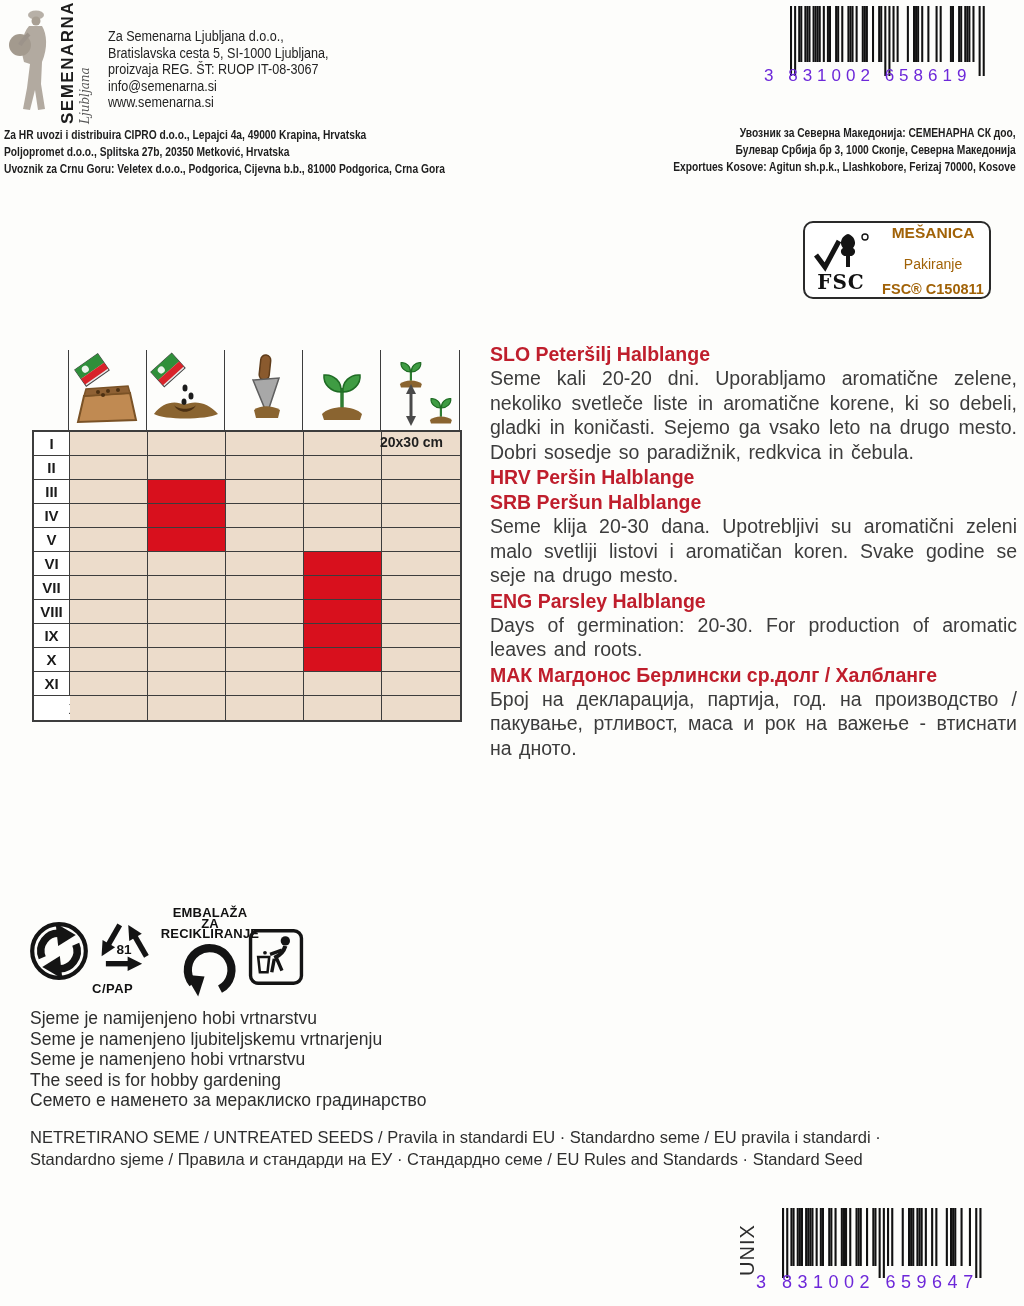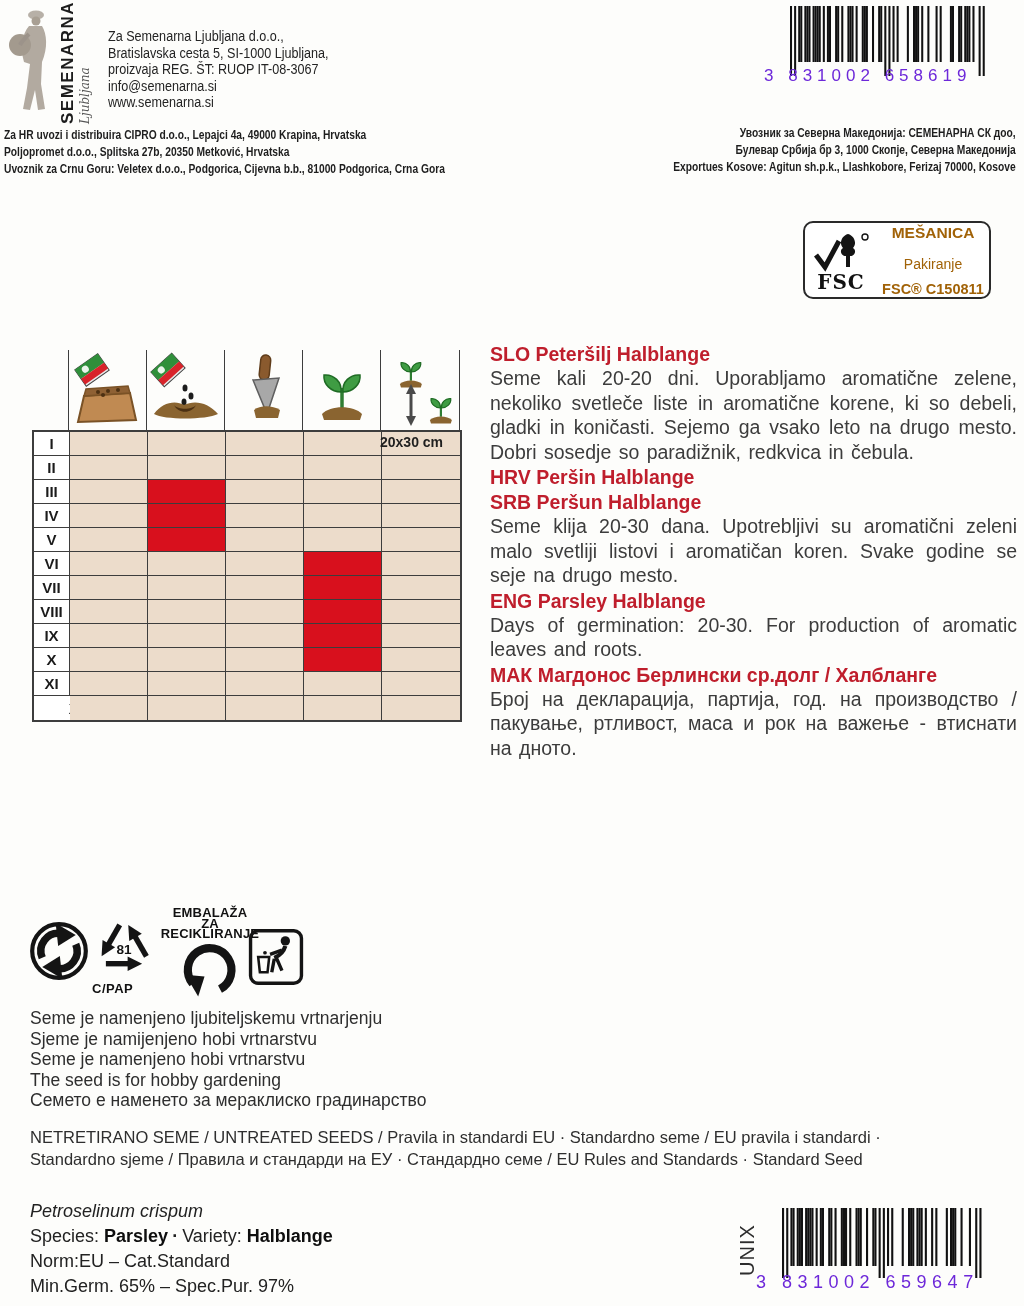--- a/index.html
+++ b/index.html
@@ -390,42 +390,32 @@
     <rect x="3" y="3" width="60" height="62" rx="9" fill="none" stroke="#141414" stroke-width="4"></rect>
     <circle cx="44" cy="15" r="5.5" fill="#141414"></circle>
     <path d="M44,21 C42,28 38,32 31,35" stroke="#141414" stroke-width="5" fill="none"></path>
     <path d="M40,26 L26,31" stroke="#141414" stroke-width="4"></path>
     <path d="M33,34 L40,50 M31,36 L28,52" stroke="#141414" stroke-width="4"></path>
     <path d="M12,34 L25,34 L23,52 L14,52 Z" fill="none" stroke="#141414" stroke-width="3"></path>
     <circle cx="20" cy="29" r="2.2" fill="#141414"></circle>
   </svg>
 
   <div class="abs hobby">
+      <div>Sjeme je namijenjeno hobi vrtnarstvu</div>
       <div>Seme je namenjeno ljubiteljskemu vrtnarjenju</div>
-      <div>Sjeme je namijenjeno hobi vrtnarstvu</div>
       <div>Seme je namenjeno hobi vrtnarstvu</div>
       <div>The seed is for hobby gardening</div>
       <div>Семето е наменето за мераклиско градинарство</div>
     </div>
 
   <div class="abs standards">
       <div>NETRETIRANO SEME / UNTREATED SEEDS / Pravila in standardi EU · Standardno seme / EU pravila i standardi ·</div>
       <div>Standardno sjeme / Правила и стандарди на ЕУ · Стандардно семе / EU Rules and Standards · Standard Seed</div>
     </div>
 
-  <div class="abs product">
-    <div class="latin">Petroselinum crispum</div>
-    <div class="pv">
-      <span>Species:</span>
-      <b>Parsley</b><span class="sep">·</span><span>Variety:</span>
-      <b>Halblange</b>
-    </div>
-    <div>Norm:EU – Cat.Standard</div>
-    <div>Min.Germ. 65% – Spec.Pur. 97%</div>
-  </div>
 
   <div class="abs vert unix-vert">UNIX</div>
   <div class="abs" style="left:782px;top:1208px;" id="bc-bottom"><svg width="200" height="70">
         <rect x="0.00" y="0" width="2.1" height="70" fill="#111"></rect>
         <rect x="4.20" y="0" width="2.1" height="70" fill="#111"></rect>
         <rect x="8.40" y="0" width="2.1" height="58" fill="#111"></rect>
         <rect x="10.50" y="0" width="2.1" height="58" fill="#111"></rect>
         <rect x="14.70" y="0" width="2.1" height="58" fill="#111"></rect>
         <rect x="16.80" y="0" width="2.1" height="58" fill="#111"></rect>
         <rect x="18.90" y="0" width="2.1" height="58" fill="#111"></rect>

